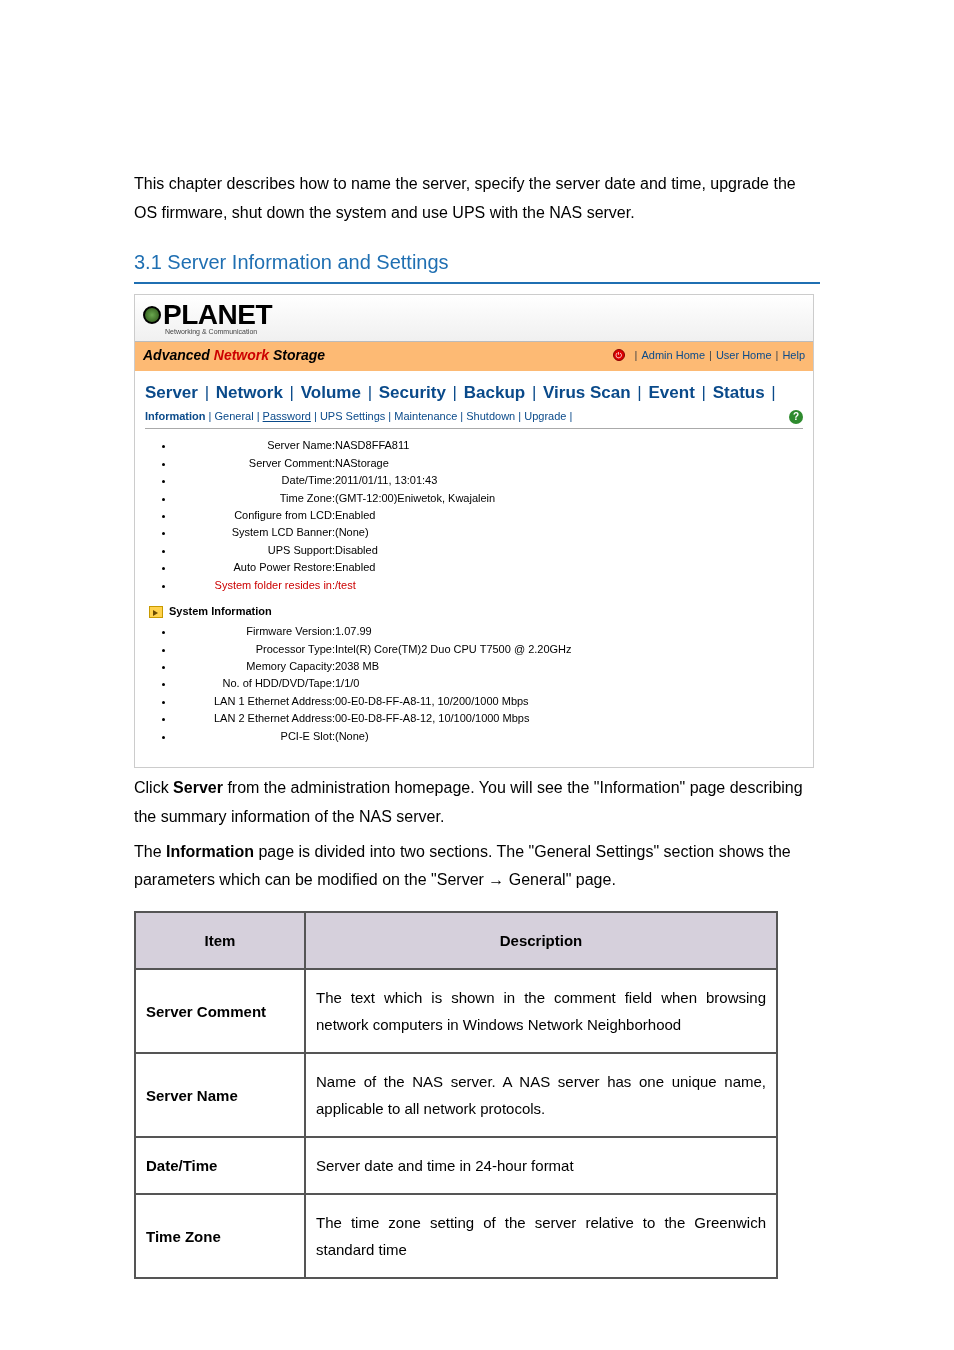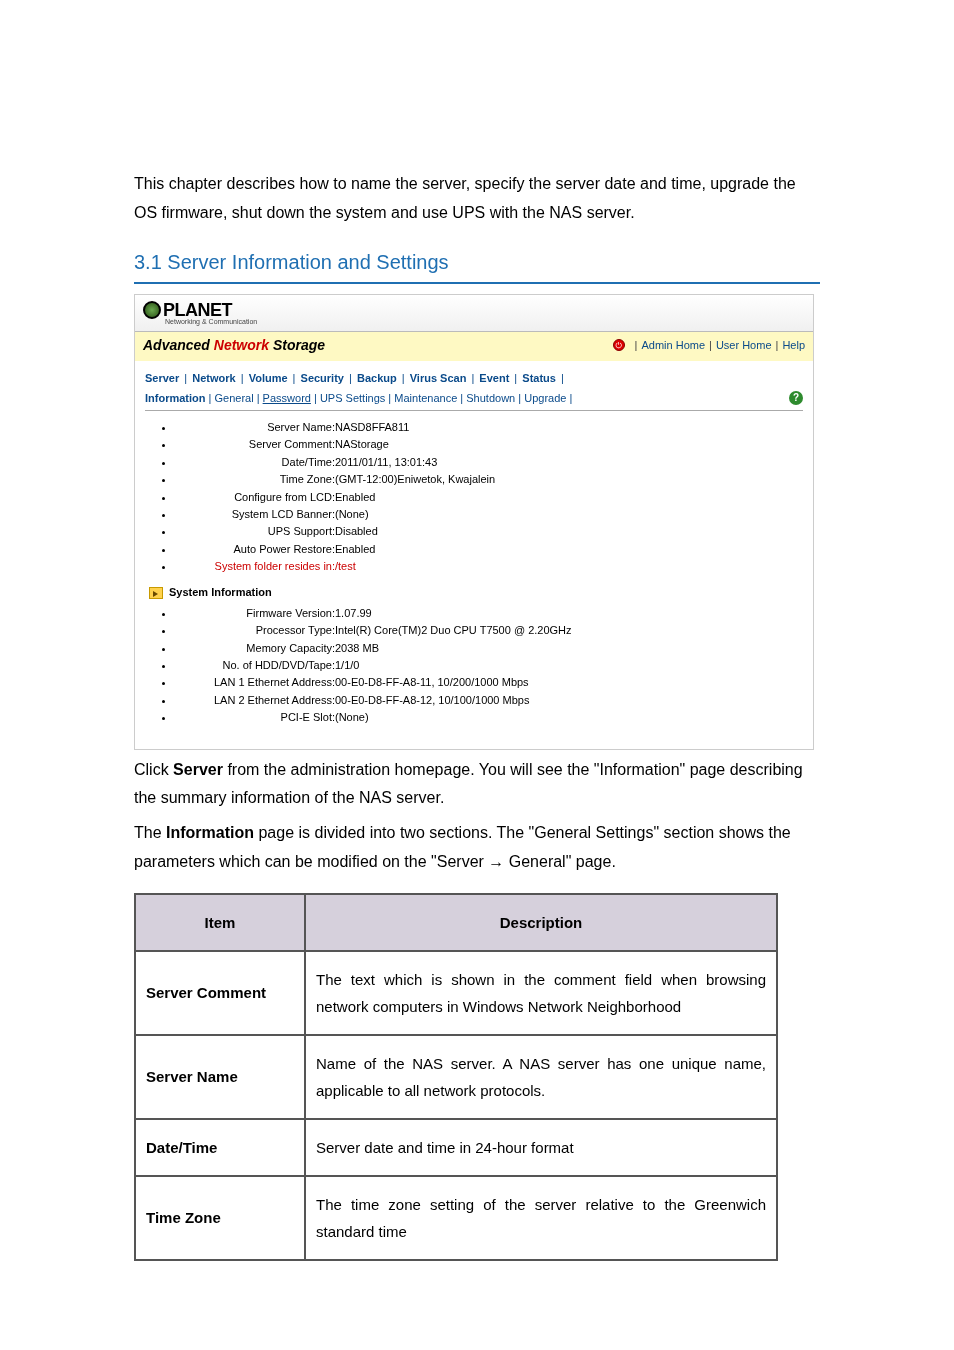--- a/index.html
+++ b/index.html
@@ -35,42 +35,42 @@
     background: linear-gradient(#ffffff,#f0f0f0);
     display: flex;
     align-items: center;
     justify-content: space-between;
     padding: 6px 8px;
     border-bottom: 1px solid #bbb;
   }
   .logo-block { display:flex; flex-direction:column; line-height:1; }
   .logo-main {
     font-family: "Arial Black", Arial, sans-serif;
-    font-size: 18px;
+    font-size: 28px;
     font-weight: 900;
     letter-spacing: -0.5px;
     color: #000;
     display:flex; align-items:center;
   }
   .logo-globe {
     width:18px; height:18px; border-radius:50%;
     background: radial-gradient(#6aa84f,#274e13);
     margin-right:2px;
     border:2px solid #000;
   }
   .logo-sub {
     font-size: 7px;
     color:#444;
     margin-left:22px;
     margin-top:-1px;
   }
   .title-bar {
     display:flex; align-items:center; justify-content:space-between;
     padding: 4px 8px 6px 8px;
-    background:#fef9c3;
+    background:#fdba74;
   }
   .title-left {
     font-family: "Trebuchet MS", Arial, sans-serif;
     font-style: italic;
     font-weight: bold;
     font-size: 14px;
     color:#000;
   }
   .title-left .red { color:#cc0000; }
   .title-right { color:#0a4a8a; font-size:11px; display:flex; align-items:center; }
@@ -81,21 +81,21 @@
     margin-right:6px;
     font-size:8px; color:#fff;
   }
   .title-right a { color:#0a4a8a; text-decoration:none; cursor:pointer; }
   .title-right .sep { color:#444; padding:0 4px; }
 
   .panel-body {
     padding: 6px 10px 12px 10px;
   }
   .tabs1 {
-    color:#0a4a8a; font-weight:bold; font-size:11px;
+    color:#0a4a8a; font-weight:bold; font-size:17px;
     padding: 4px 0 2px 0;
   }
   .tabs1 span { color:#0a4a8a; cursor:pointer; }
   .tabs1 .pipe { color:#0a4a8a; padding:0 2px; font-weight:normal; }
   .tabs2 {
     display:flex; align-items:center; justify-content:space-between;
     border-bottom:1px solid #aaa;
     padding:2px 0 4px 0;
     margin-bottom:8px;
   }

